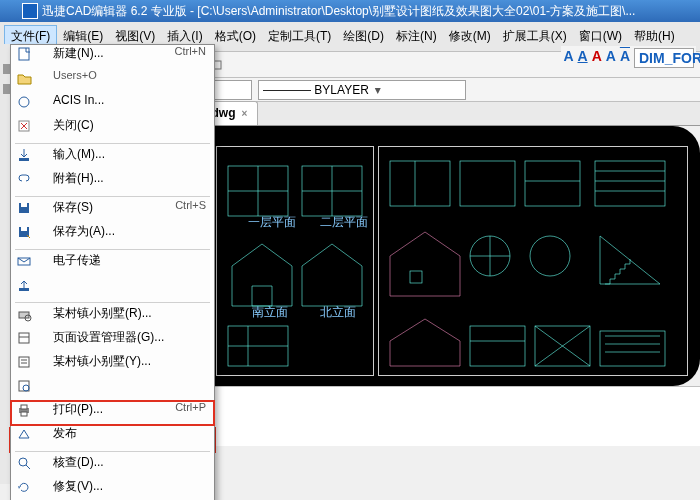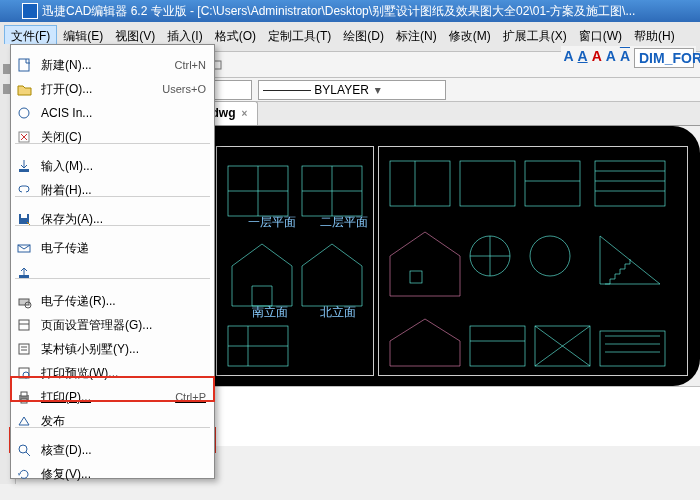--- a/index.html
+++ b/index.html
@@ -19,26 +19,26 @@
 .tabbar{background:#eaeaea;height:24px;display:flex;align-items:flex-end;padding:0 4px;border-bottom:1px solid #999;}
 .tab{padding:3px 10px;border:1px solid #b0b0b0;border-bottom:none;background:#f7f7f7;margin-right:2px;border-radius:3px 3px 0 0;display:flex;align-items:center;gap:6px;}
 .tab.active{background:#fff;font-weight:bold;}
 .tab .x{color:#888;font-size:10px;}
 .canvas{background:#000;position:relative;height:260px;overflow:hidden;border-radius:27px;}
 .frame{position:absolute;border:1px solid #ccc;}
 .cmd{background:#fff;height:60px;padding:6px;border-top:1px solid #c0c0c0;color:#333;}
 .left-strip{position:absolute;left:0;top:44px;width:16px;background:#e8e8e8;height:440px;border-right:1px solid #c0c0c0;display:flex;flex-direction:column;align-items:center;padding-top:20px;gap:10px;}
 .left-strip div{width:10px;height:10px;background:#999;}
 .filemenu{position:absolute;left:10px;top:44px;width:205px;background:#fdfdfd;border:1px solid #8a8a8a;box-shadow:3px 3px 6px rgba(0,0,0,0.3);z-index:100;}
-.fm-row{display:flex;align-items:center;height:24px;padding:16px 8px 0 4px;gap:8px;}
+.fm-row{display:flex;height:24px;padding:0 8px 0 4px;gap:20px;}
 .fm-ico{width:18px;height:18px;display:flex;align-items:center;justify-content:center;color:#2a5fa0;}
 .fm-label{flex:1;color:#000;}
 .fm-short{color:#555;font-size:11px;}
 .fm-sep{height:1px;background:#d0d0d0;margin:2px 4px;}
-.fm-row.highlight{outline:2px solid #e03020;outline-offset:-1px;text-decoration:underline;}
+.fm-row.highlight{outline:2px solid #e03020;outline-offset:-1px;}
 .right-tools{position:absolute;right:4px;top:46px;display:flex;gap:4px;background:#f4f4f4;padding:2px;}
 .right-tools span{color:#1560bd;font-weight:bold;font-size:14px;}
 .annot{position:absolute;border:3px solid #e03020;pointer-events:none;}
 svg{display:block;}
 </style>
 </head>
 <body>
 
 <div class="titlebar">
   <div class="app-icon"></div>
@@ -129,21 +129,21 @@
 <div class="propbar">
   <div class="combo" style="width:110px">
     <span>/INDW</span>
     <span class="dd">▾</span>
   </div>
   <div class="combo" style="width:130px">
     <div class="swatch" style="background:#fff"></div>
     <span>BYLAYER</span>
     <span class="dd">▾</span>
   </div>
-  <div class="combo" style="width:188px">
+  <div class="combo" style="width:208px">
     <span>———— BYLAYER</span>
     <span class="dd">▾</span>
   </div>
 </div>
 
 <div class="tabbar" id="tabbar">
     <div class="tab">
       <span>方案全套图.dwg</span>
       <span class="x">×</span>
     </div>
@@ -220,21 +220,20 @@
       </div>
       <div class="fm-label">新建(N)...</div>
       <div class="fm-short">Ctrl+N</div>
     </div>
     <div class="fm-row">
       <div class="fm-ico">
         <svg width="16" height="16">
           <path d="M2 5h5l2 2h6v7H2z" fill="#f3d47a" stroke="#a80"></path>
         </svg>
       </div>
-      <div class="fm-label">打开(O)...</div>
       <div class="fm-short">Users+O</div>
     </div>
     <div class="fm-row">
       <div class="fm-ico">
         <svg width="16" height="16">
           <circle cx="8" cy="8" r="5" fill="none" stroke="#2a5fa0"></circle>
         </svg>
       </div>
       <div class="fm-label">ACIS In...</div>
     </div>
@@ -259,20 +258,30 @@
     </div>
     <div class="fm-row">
       <div class="fm-ico">
         <svg width="16" height="16">
           <path d="M6 10a3 3 0 0 1 0-6h4a3 3 0 0 1 0 6" fill="none" stroke="#2a5fa0"></path>
         </svg>
       </div>
       <div class="fm-label">附着(H)...</div>
     </div>
     <div class="fm-sep"></div>
+    <div class="fm-row">
+      <div class="fm-ico">
+        <svg width="16" height="16">
+          <rect x="3" y="3" width="10" height="10" fill="#2a5fa0"></rect>
+          <rect x="5" y="3" width="6" height="4" fill="#fff"></rect>
+        </svg>
+      </div>
+      <div class="fm-label">保存(S)</div>
+      <div class="fm-short">Ctrl+S</div>
+    </div>
     <div class="fm-row">
       <div class="fm-ico">
         <svg width="16" height="16">
           <rect x="3" y="3" width="10" height="10" fill="#2a5fa0"></rect>
           <rect x="5" y="3" width="6" height="4" fill="#fff"></rect>
           <path d="M11 11l3 3" stroke="#c80"></path>
         </svg>
       </div>
       <div class="fm-label">保存为(A)...</div>
     </div>
@@ -295,21 +304,21 @@
       </div>
     </div>
     <div class="fm-sep"></div>
     <div class="fm-row">
       <div class="fm-ico">
         <svg width="16" height="16">
           <rect x="3" y="6" width="10" height="6" fill="#ccc" stroke="#555"></rect>
           <circle cx="12" cy="12" r="3" fill="none" stroke="#555"></circle>
         </svg>
       </div>
-      <div class="fm-label">电子传递(R)...</div>
+      <div class="fm-label">某村镇小别墅(R)...</div>
     </div>
     <div class="fm-row">
       <div class="fm-ico">
         <svg width="16" height="16">
           <rect x="3" y="3" width="10" height="10" fill="none" stroke="#555"></rect>
           <path d="M3 7h10" stroke="#555"></path>
         </svg>
       </div>
       <div class="fm-label">页面设置管理器(G)...</div>
     </div>
@@ -322,21 +331,20 @@
       </div>
       <div class="fm-label">某村镇小别墅(Y)...</div>
     </div>
     <div class="fm-row">
       <div class="fm-ico">
         <svg width="16" height="16">
           <rect x="3" y="3" width="10" height="10" fill="#fff" stroke="#555"></rect>
           <circle cx="10" cy="10" r="3" fill="none" stroke="#2a5fa0"></circle>
         </svg>
       </div>
-      <div class="fm-label">打印预览(W)...</div>
     </div>
     <div class="fm-row highlight">
       <div class="fm-ico">
         <svg width="16" height="16">
           <rect x="3" y="6" width="10" height="5" fill="#888"></rect>
           <rect x="5" y="3" width="6" height="4" fill="#fff" stroke="#555"></rect>
           <rect x="5" y="10" width="6" height="4" fill="#fff" stroke="#555"></rect>
         </svg>
       </div>
       <div class="fm-label">打印(P)...</div>

